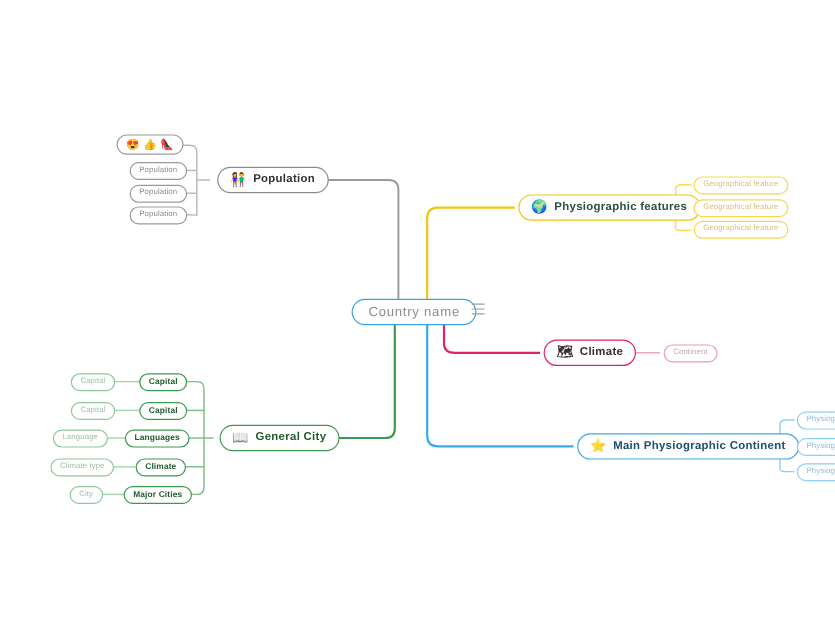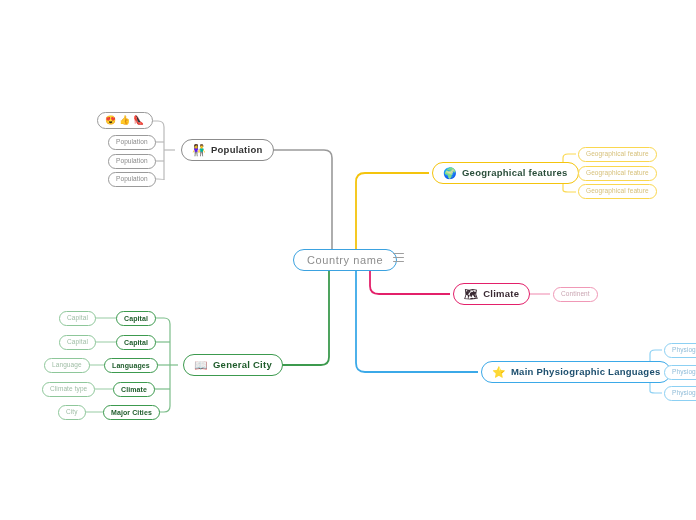--- a/index.html
+++ b/index.html
@@ -234,21 +234,21 @@
   </div>
   <div class="node sub t-green-light" style="left:42px; top:382px;">
     <span>Climate type</span>
   </div>
   <div class="node sub t-green-light" style="left:58px; top:405px;">
     <span>City</span>
   </div>
 
   <div class="node topic t-yellow" style="left:432px; top:162px;">
     <span class="emoji">🌍</span>
-    <span>Geographical features</span>
+    <span>Physiographic features</span>
   </div>
 
   <div class="node sub t-yellow-light" style="left:578px; top:147px;">
     <span>Geographical feature</span>
   </div>
   <div class="node sub t-yellow-light" style="left:578px; top:166px;">
     <span>Geographical feature</span>
   </div>
   <div class="node sub t-yellow-light" style="left:578px; top:184px;">
     <span>Geographical feature</span>
@@ -257,21 +257,21 @@
   <div class="node topic t-pink" style="left:453px; top:283px;">
     <span class="emoji">🗺</span>
     <span>Climate</span>
   </div>
   <div class="node sub t-pink-light" style="left:553px; top:287px;">
     <span>Continent</span>
   </div>
 
   <div class="node topic t-blue" style="left:481px; top:361px;">
     <span class="emoji">⭐</span>
-    <span>Main Physiographic Languages</span>
+    <span>Main Physiographic Continent</span>
   </div>
 
   <div class="node sub t-blue-light" style="left:664px; top:343px;">
     <span>Physiographic division</span>
   </div>
   <div class="node sub t-blue-light" style="left:664px; top:365px;">
     <span>Physiographic division</span>
   </div>
   <div class="node sub t-blue-light" style="left:664px; top:386px;">
     <span>Physiographic division</span>

